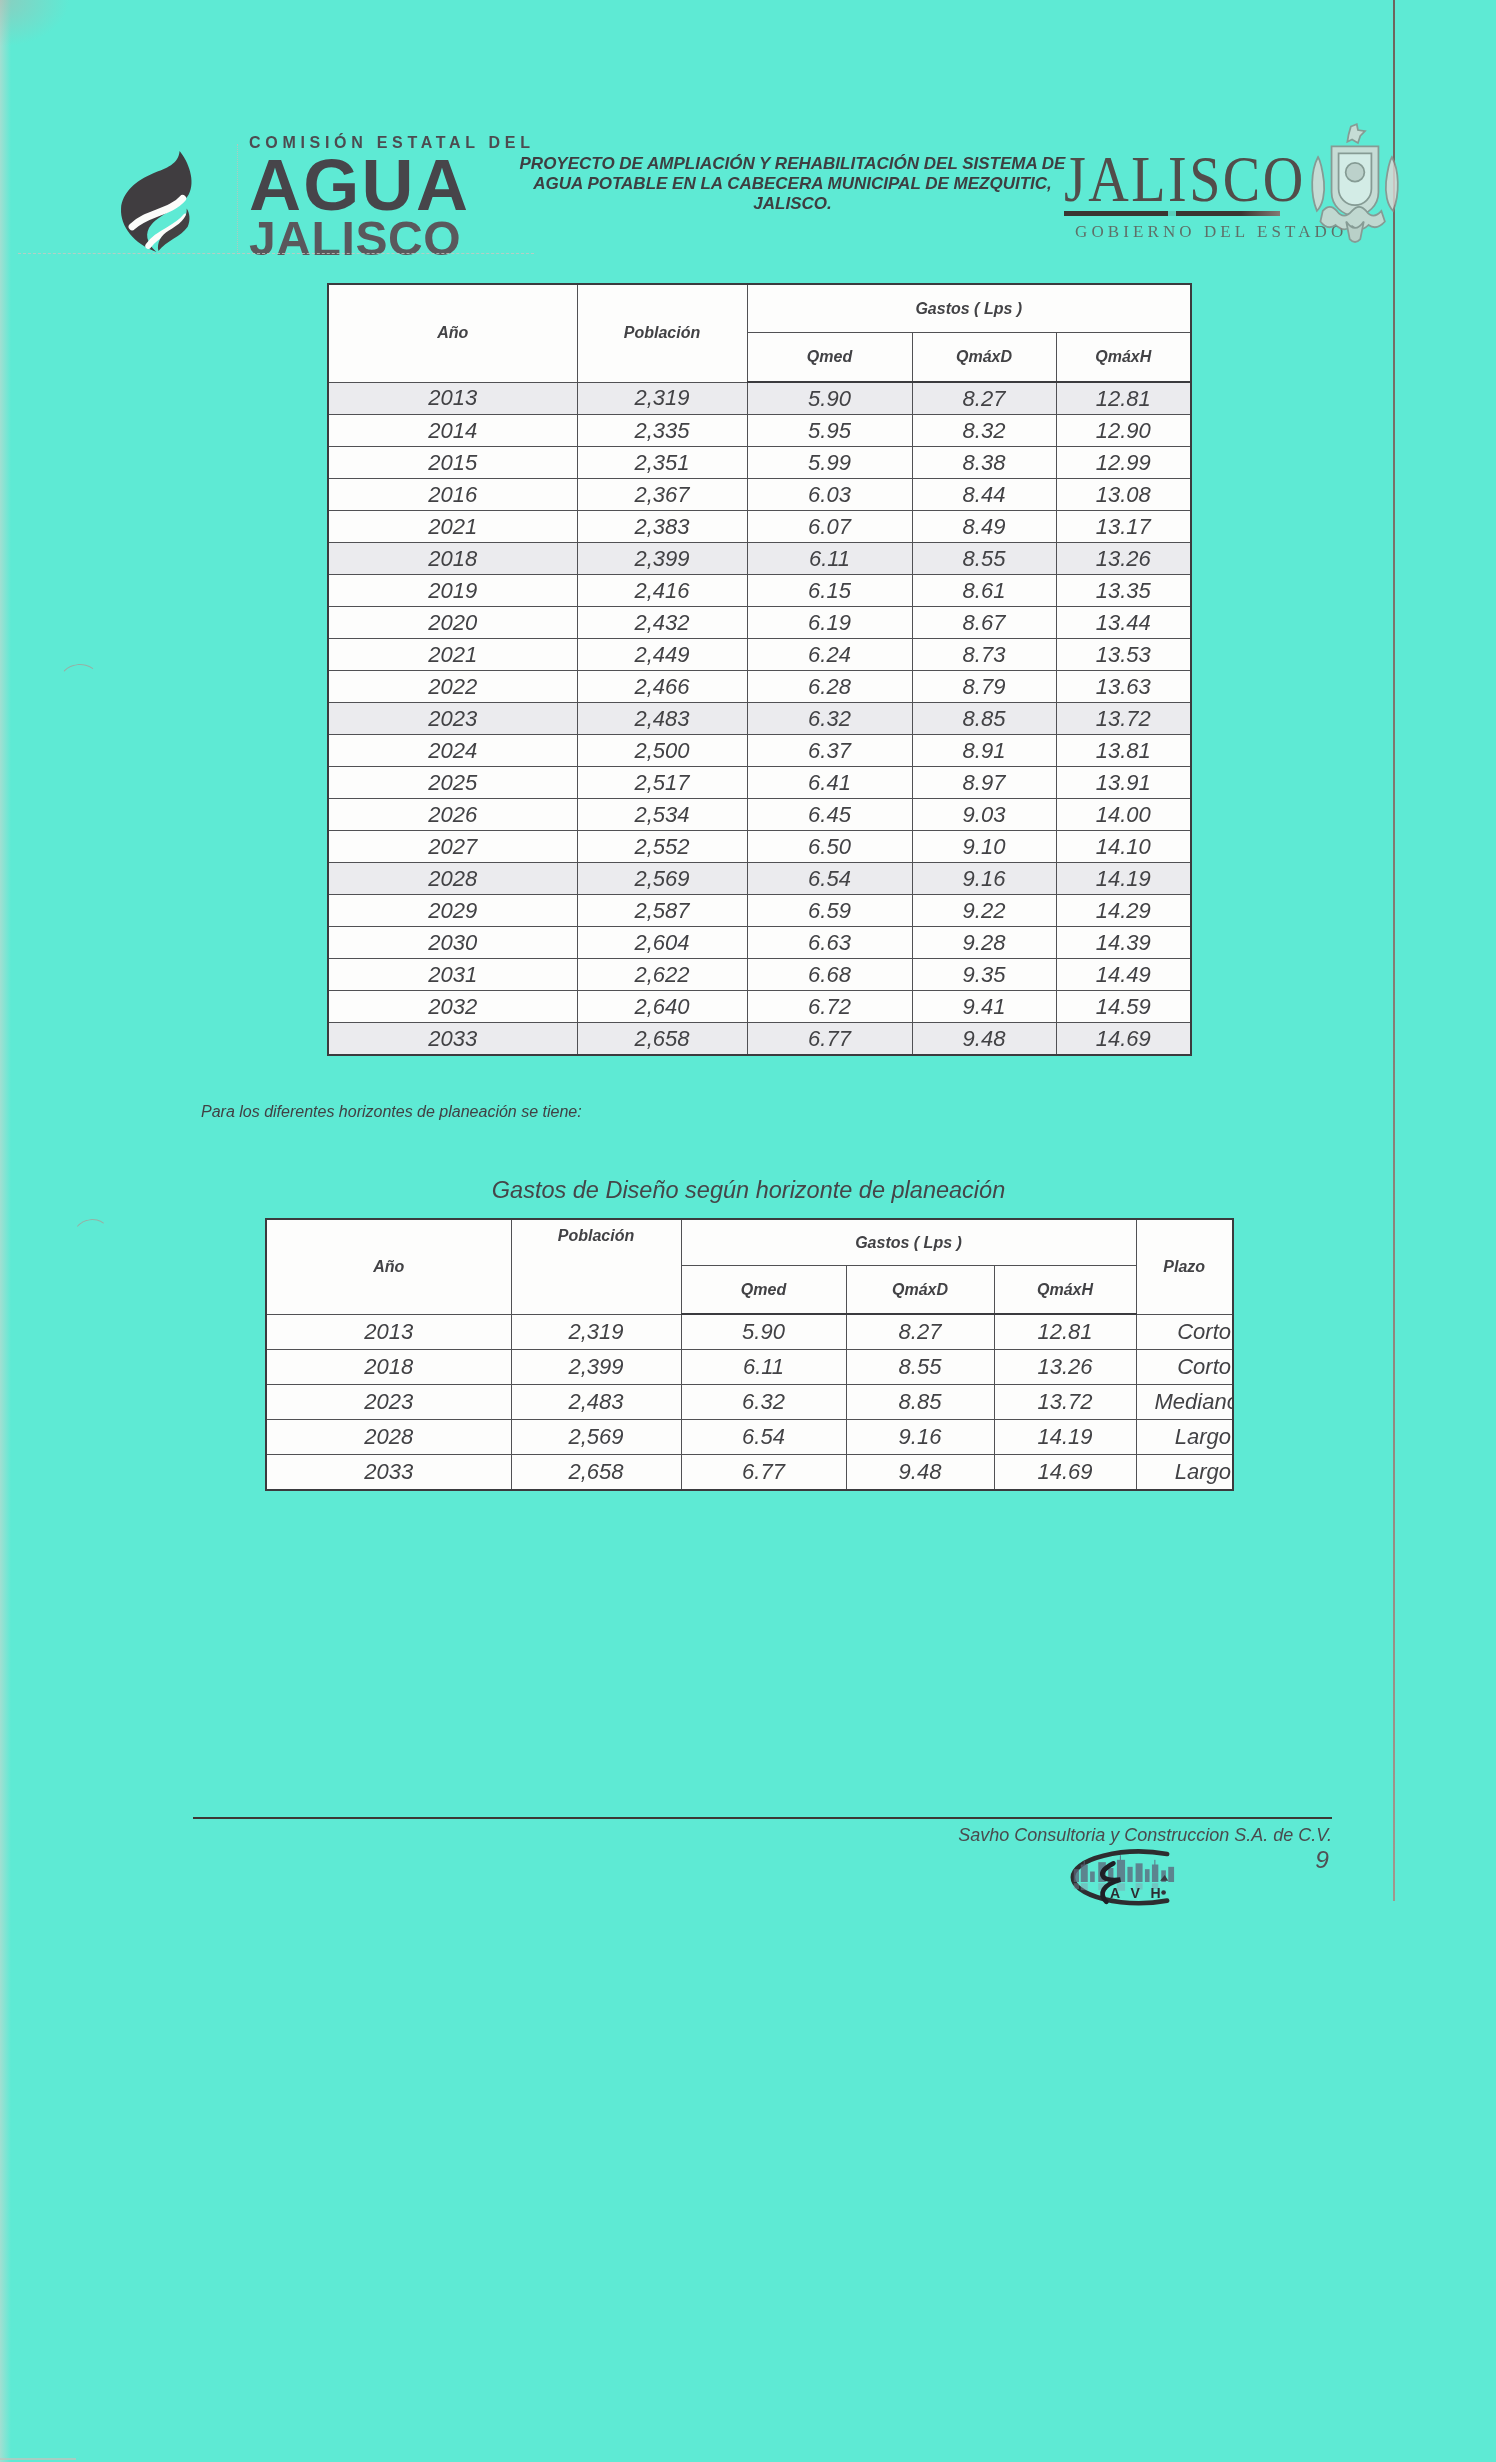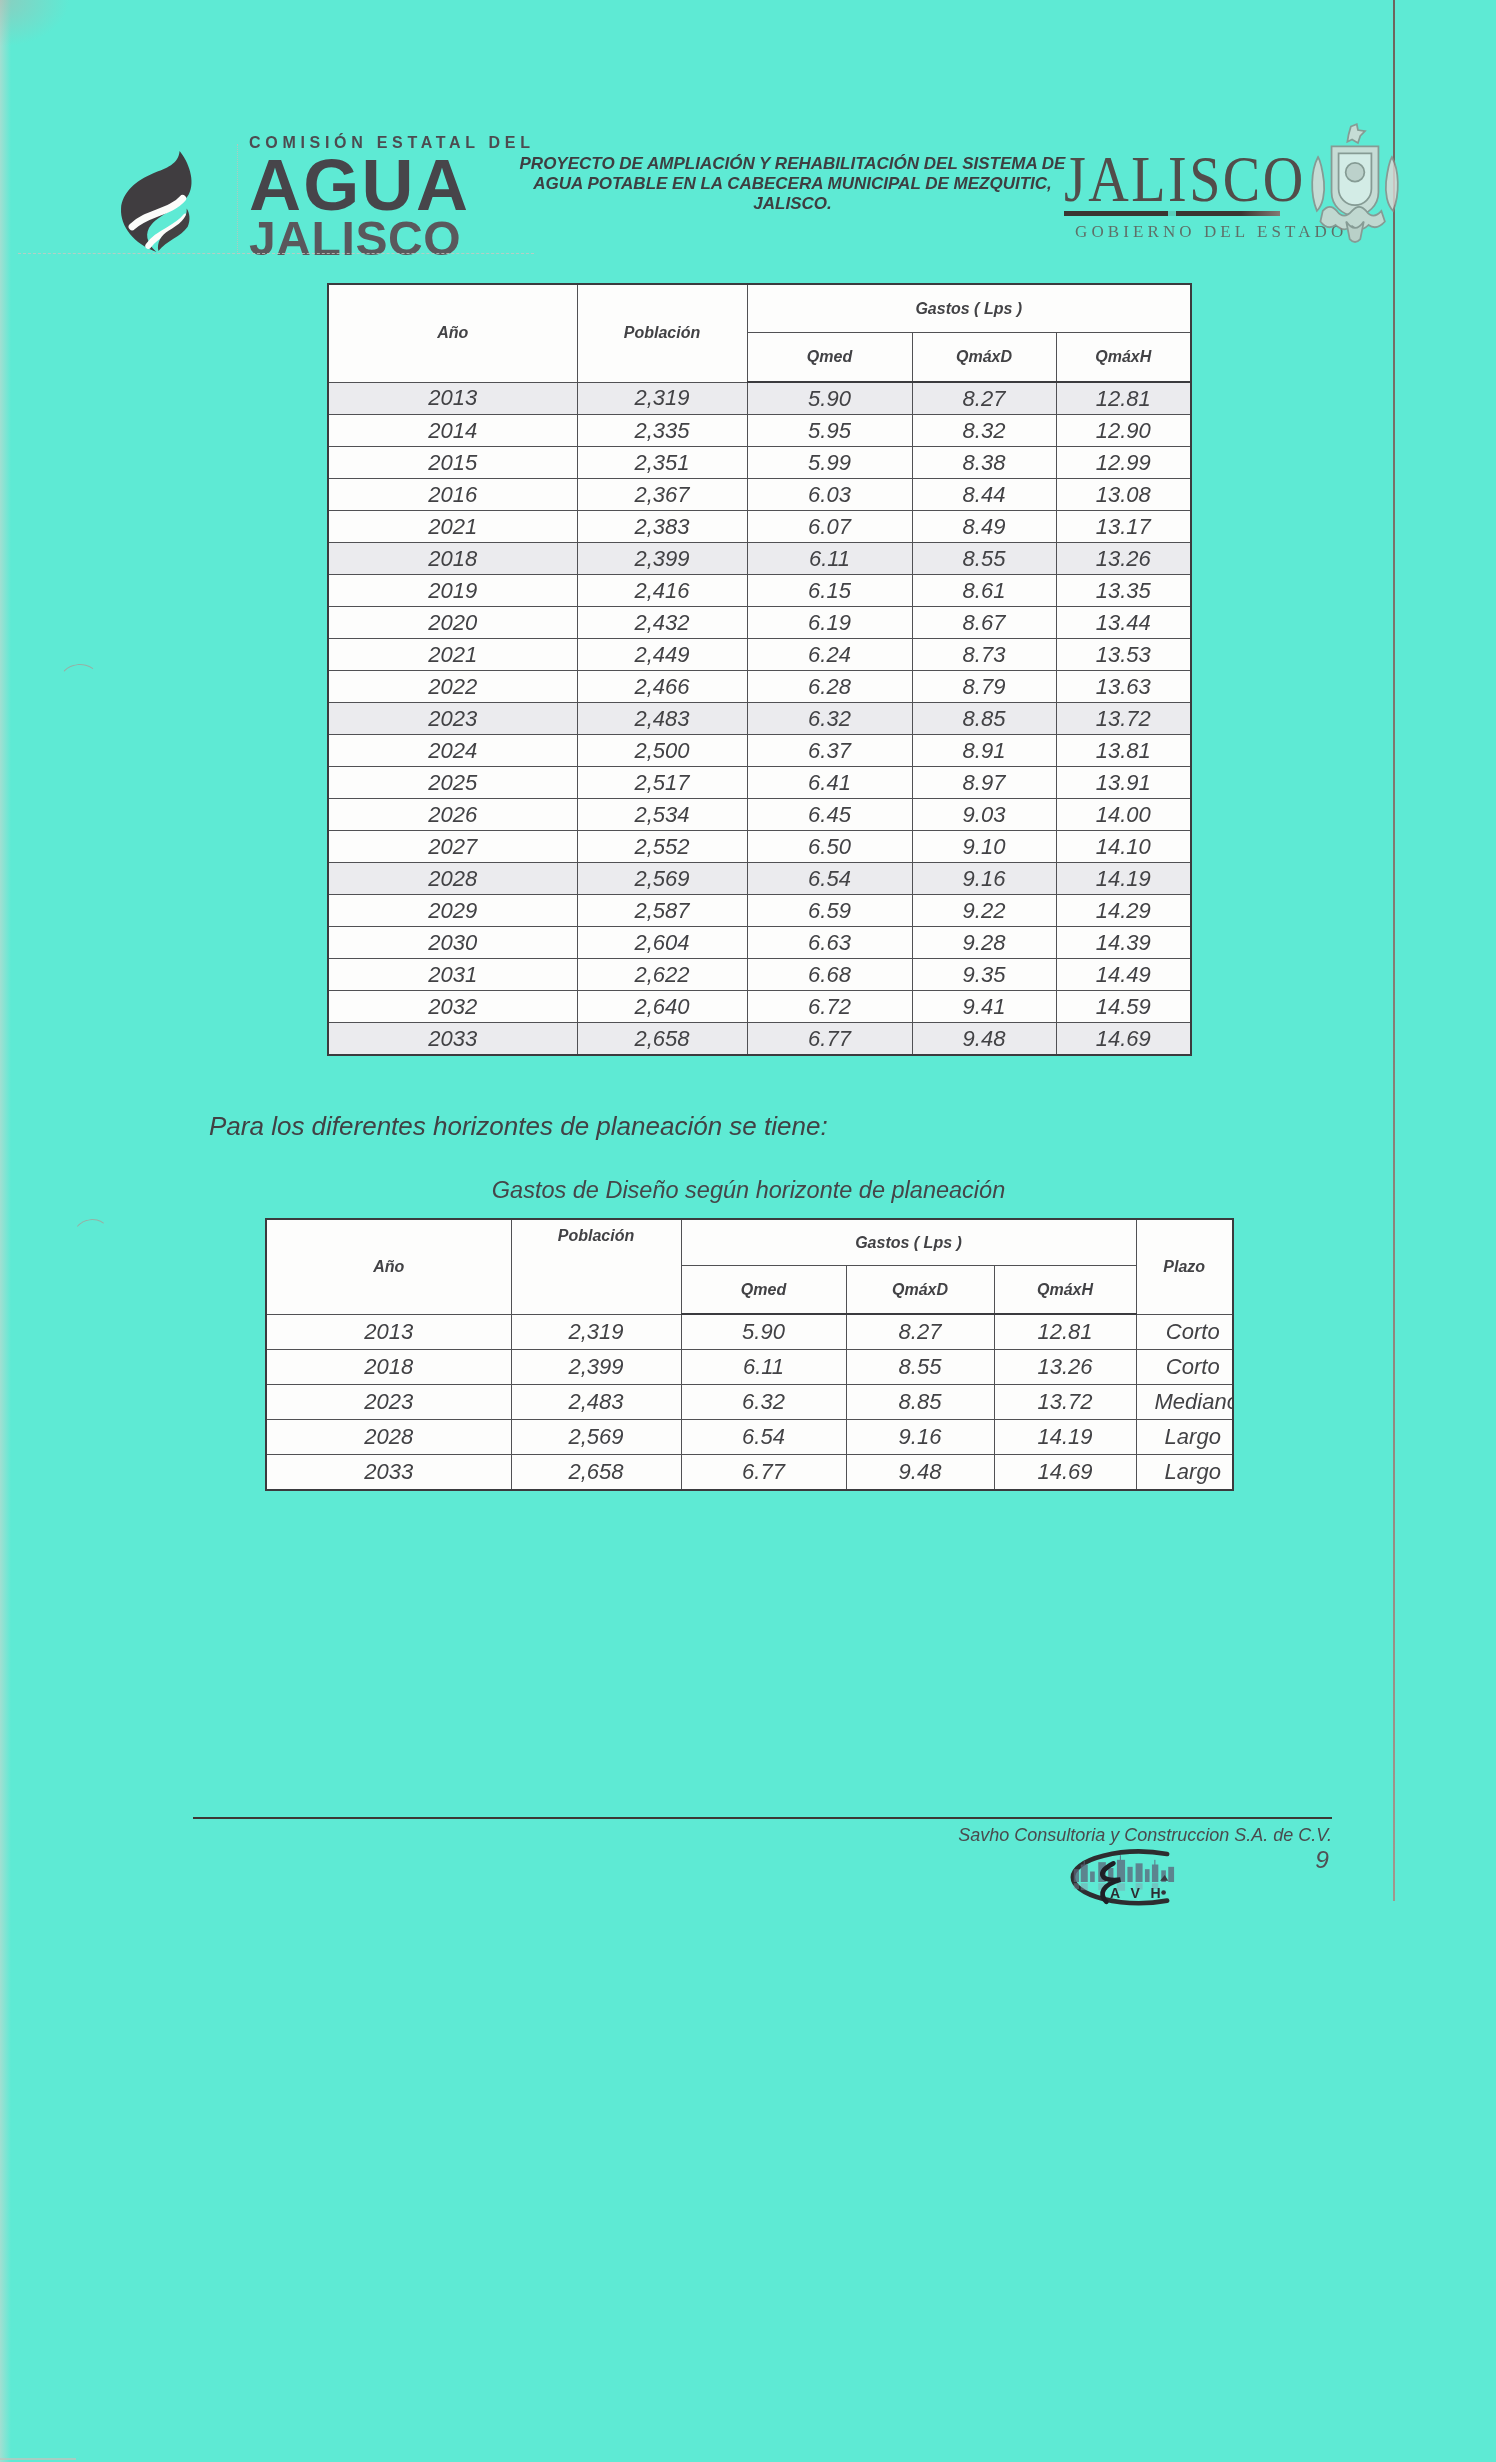--- a/index.html
+++ b/index.html
@@ -58,25 +58,25 @@
   .tbl td { font-size:22px; text-align:center; }
   .tbl thead tr:last-child th { border-bottom:2.3px solid #3b3b3e; }
   .t-proj { left:327px; top:283px; width:863px; }
   .t-proj thead tr:first-child th { height:45px; }
   .t-proj thead tr:last-child th { height:46px; }
   .t-proj tbody td { height:29px; }
   .t-des { left:265px; top:1218px; width:967px; }
   .t-des thead tr:first-child th { height:43px; }
   .t-des thead tr:last-child th { height:45px; }
   .t-des tbody td { height:32px; }
-  .t-des .plazo { text-align:center; padding-left:18px; }
+  .t-des .plazo { text-align:right; padding-left:18px; }
   .t-des th.pob-top { vertical-align:top; padding-top:7px; }
   tr.shaded { background:#ebebee; }
 
-  .para { position:absolute; left:193px; top:1095px; font-size:26px; font-style:italic; color:#414144; margin:16px; }
+  .para { position:absolute; left:193px; top:1095px; font-size:16px; font-style:italic; color:#414144; margin:8px; }
   .t2-title { position:absolute; left:265px; top:1177px; width:967px; text-align:center;
     font-size:23.5px; font-style:italic; color:#454548; }
 
   
   .foot-line { position:absolute; left:193px; top:1817px; width:1139px; height:1.8px; background:#3d3835; }
   .company { position:absolute; right:164px; top:1825px; font-size:18px; font-style:italic; color:#4a4a4d; }
   .pagenum { position:absolute; right:167px; top:1846px; font-size:24.6px; font-style:italic; color:#504f53; }
   .stamp { position:absolute; left:1037px; top:1847px; }
 </style>
 </head>

